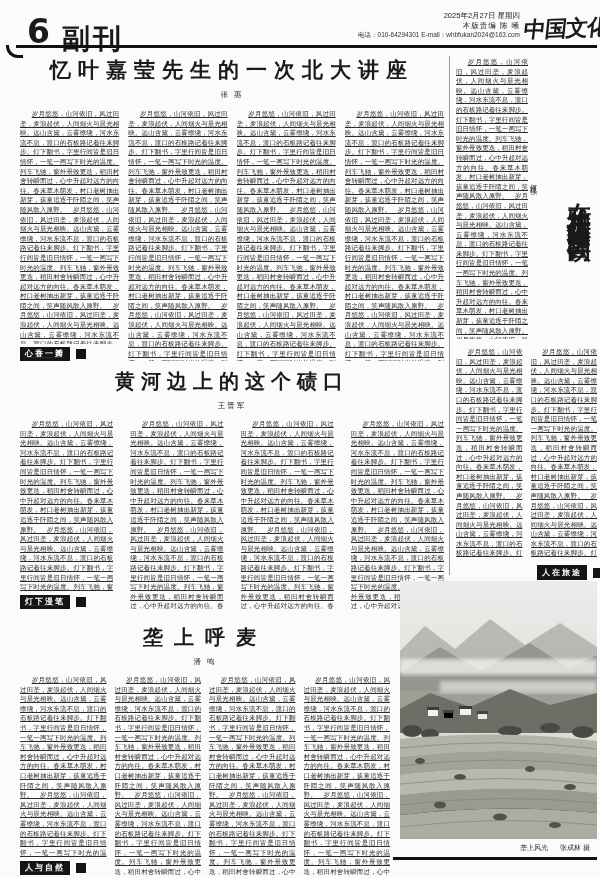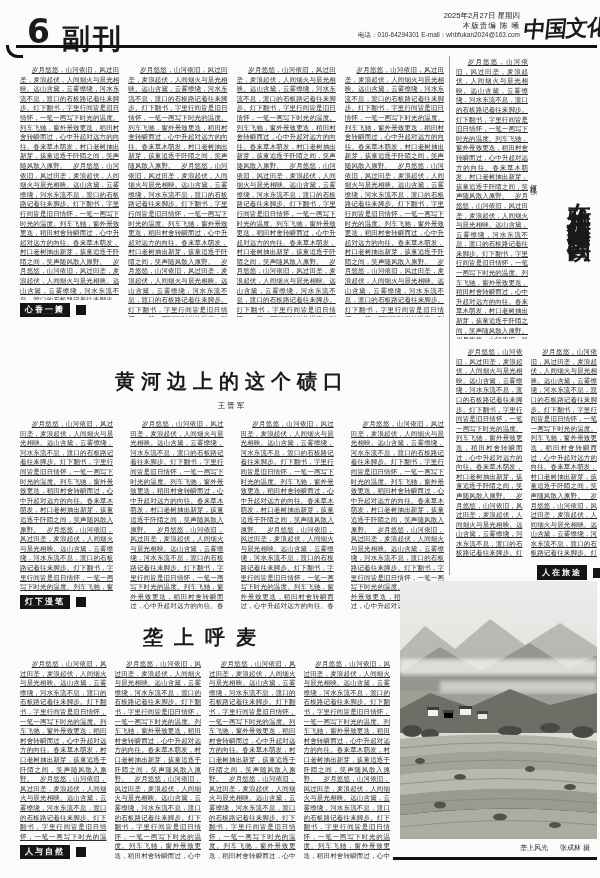--- a/index.html
+++ b/index.html
@@ -78,20 +78,22 @@
   <div class="pagenum">6</div>
   <div class="secname">副刊</div>
   <div class="hrule-curl"></div>
   <div class="hrule"></div>
   <div class="dateline">2025年2月27日 星期四</div>
   <div class="editline">本版责编 陈 曦</div>
   <div class="contactline">电话：010-64294301  E-mail：whbfukan2024@163.com</div>
   <div class="masthead">中国文化报</div>
 
   <div class="a1">
+    <div class="atitle">忆叶嘉莹先生的一次北大讲座</div>
+    <div class="byline">张 惠</div>
     <div class="cols">
       <div class="col">
         <div class="coltext">岁月悠悠，山河依旧，风过田垄，麦浪起伏，人间烟火与晨光相映。远山含黛，云雾缭绕，河水东流不息，渡口的石板路记着往来脚步。灯下翻书，字里行间皆是旧日情怀，一笔一画写下时光的温度。列车飞驰，窗外景致更迭，稻田村舍转瞬而过，心中升起对远方的向往。春来草木萌发，村口老树抽出新芽，孩童追逐于阡陌之间，笑声随风散入原野。　岁月悠悠，山河依旧，风过田垄，麦浪起伏，人间烟火与晨光相映。远山含黛，云雾缭绕，河水东流不息，渡口的石板路记着往来脚步。灯下翻书，字里行间皆是旧日情怀，一笔一画写下时光的温度。列车飞驰，窗外景致更迭，稻田村舍转瞬而过，心中升起对远方的向往。春来草木萌发，村口老树抽出新芽，孩童追逐于阡陌之间，笑声随风散入原野。　岁月悠悠，山河依旧，风过田垄，麦浪起伏，人间烟火与晨光相映。远山含黛，云雾缭绕，河水东流不息，渡口的石板路记着往来脚步。灯下翻书，字里行间皆是旧日情怀，一笔一画写下时光的温度。列车飞驰，窗外景致更迭，稻田村舍转瞬而过，心中升起对远方的向往。春来草木萌发，村口老树抽出新芽，孩童追逐于阡陌之间，笑声随风散入原野。　岁月悠悠，山河依旧，风过田垄，麦浪起伏，人间烟火与晨光相映。远山含黛，云雾缭绕，河水东流不息，渡口的石板路记着往来脚步。灯下翻书，字里行间皆是旧日情怀，一笔一画写下时光的温度。列车飞驰，窗外景致更迭，稻田村舍转瞬而过，心中升起对远方的向往。春来草木萌发，村口老树抽出新芽，孩童追逐于阡陌之间，笑声随风散入原野。　岁月悠悠，山河依旧，风过田垄，麦浪起伏，人间烟火与晨光相映。远山含黛，云雾缭绕，河水东流不息，渡口的石板路记着往来脚步。灯下翻书，字里行间皆是旧日情怀，一笔一画写下时光的温度。列车飞驰，窗外景致更迭，稻田村舍转瞬而过，心中升起对远方的向往。春来草木萌发，村口老树抽出新芽，孩童追逐于阡陌之间，笑声随风散入原野。　岁月悠悠，山河依旧，风过田垄，麦浪起伏，人间烟火与晨光相映。远山含黛，云雾缭绕，河水东流不息，渡口的石板路记着往来脚步。灯下翻书，字里行间皆是旧日情怀，一笔一画写下时光的温度。列车飞驰，窗外景致更迭，稻田村舍转瞬而过，心中升起对远方的向往。春来草木萌发，村口老树抽出新芽，孩童追逐于阡陌之间，笑声随风散入原野。　岁月悠悠，山河依旧，风过田垄，麦浪起伏，人间烟火与晨光相映。远山含黛，云雾缭绕，河水东流不息，渡口的石板路记着往来脚步。灯下翻书，字里行间皆是旧日情怀，一笔一画写下时光的温度。列车飞驰，窗外景致更迭，稻田村舍转瞬而过，心中升起对远方的向往。春来草木萌发，村口老树抽出新芽，孩童追逐于阡陌之间，笑声随风散入原野。　岁月悠悠，山河依旧，风过田垄，麦浪起伏，人间烟火与晨光相映。远山含黛，云雾缭绕，河水东流不息，渡口的石板路记着往来脚步。灯下翻书，字里行间皆是旧日情怀，一笔一画写下时光的温度。列车飞驰，窗外景致更迭，稻田村舍转瞬而过，心中升起对远方的向往。春来草木萌发，村口老树抽出新芽，孩童追逐于阡陌之间，笑声随风散入原野。　</div>
         <div class="badge-row">
           <span class="badge">心香一瓣</span>
           <span class="endsq"></span>
         </div>
       </div>
       <div class="col">
           <div class="coltext">岁月悠悠，山河依旧，风过田垄，麦浪起伏，人间烟火与晨光相映。远山含黛，云雾缭绕，河水东流不息，渡口的石板路记着往来脚步。灯下翻书，字里行间皆是旧日情怀，一笔一画写下时光的温度。列车飞驰，窗外景致更迭，稻田村舍转瞬而过，心中升起对远方的向往。春来草木萌发，村口老树抽出新芽，孩童追逐于阡陌之间，笑声随风散入原野。　岁月悠悠，山河依旧，风过田垄，麦浪起伏，人间烟火与晨光相映。远山含黛，云雾缭绕，河水东流不息，渡口的石板路记着往来脚步。灯下翻书，字里行间皆是旧日情怀，一笔一画写下时光的温度。列车飞驰，窗外景致更迭，稻田村舍转瞬而过，心中升起对远方的向往。春来草木萌发，村口老树抽出新芽，孩童追逐于阡陌之间，笑声随风散入原野。　岁月悠悠，山河依旧，风过田垄，麦浪起伏，人间烟火与晨光相映。远山含黛，云雾缭绕，河水东流不息，渡口的石板路记着往来脚步。灯下翻书，字里行间皆是旧日情怀，一笔一画写下时光的温度。列车飞驰，窗外景致更迭，稻田村舍转瞬而过，心中升起对远方的向往。春来草木萌发，村口老树抽出新芽，孩童追逐于阡陌之间，笑声随风散入原野。　岁月悠悠，山河依旧，风过田垄，麦浪起伏，人间烟火与晨光相映。远山含黛，云雾缭绕，河水东流不息，渡口的石板路记着往来脚步。灯下翻书，字里行间皆是旧日情怀，一笔一画写下时光的温度。列车飞驰，窗外景致更迭，稻田村舍转瞬而过，心中升起对远方的向往。春来草木萌发，村口老树抽出新芽，孩童追逐于阡陌之间，笑声随风散入原野。　岁月悠悠，山河依旧，风过田垄，麦浪起伏，人间烟火与晨光相映。远山含黛，云雾缭绕，河水东流不息，渡口的石板路记着往来脚步。灯下翻书，字里行间皆是旧日情怀，一笔一画写下时光的温度。列车飞驰，窗外景致更迭，稻田村舍转瞬而过，心中升起对远方的向往。春来草木萌发，村口老树抽出新芽，孩童追逐于阡陌之间，笑声随风散入原野。　岁月悠悠，山河依旧，风过田垄，麦浪起伏，人间烟火与晨光相映。远山含黛，云雾缭绕，河水东流不息，渡口的石板路记着往来脚步。灯下翻书，字里行间皆是旧日情怀，一笔一画写下时光的温度。列车飞驰，窗外景致更迭，稻田村舍转瞬而过，心中升起对远方的向往。春来草木萌发，村口老树抽出新芽，孩童追逐于阡陌之间，笑声随风散入原野。　岁月悠悠，山河依旧，风过田垄，麦浪起伏，人间烟火与晨光相映。远山含黛，云雾缭绕，河水东流不息，渡口的石板路记着往来脚步。灯下翻书，字里行间皆是旧日情怀，一笔一画写下时光的温度。列车飞驰，窗外景致更迭，稻田村舍转瞬而过，心中升起对远方的向往。春来草木萌发，村口老树抽出新芽，孩童追逐于阡陌之间，笑声随风散入原野。　岁月悠悠，山河依旧，风过田垄，麦浪起伏，人间烟火与晨光相映。远山含黛，云雾缭绕，河水东流不息，渡口的石板路记着往来脚步。灯下翻书，字里行间皆是旧日情怀，一笔一画写下时光的温度。列车飞驰，窗外景致更迭，稻田村舍转瞬而过，心中升起对远方的向往。春来草木萌发，村口老树抽出新芽，孩童追逐于阡陌之间，笑声随风散入原野。　</div>
@@ -123,20 +125,21 @@
           <div class="coltext">岁月悠悠，山河依旧，风过田垄，麦浪起伏，人间烟火与晨光相映。远山含黛，云雾缭绕，河水东流不息，渡口的石板路记着往来脚步。灯下翻书，字里行间皆是旧日情怀，一笔一画写下时光的温度。列车飞驰，窗外景致更迭，稻田村舍转瞬而过，心中升起对远方的向往。春来草木萌发，村口老树抽出新芽，孩童追逐于阡陌之间，笑声随风散入原野。　岁月悠悠，山河依旧，风过田垄，麦浪起伏，人间烟火与晨光相映。远山含黛，云雾缭绕，河水东流不息，渡口的石板路记着往来脚步。灯下翻书，字里行间皆是旧日情怀，一笔一画写下时光的温度。列车飞驰，窗外景致更迭，稻田村舍转瞬而过，心中升起对远方的向往。春来草木萌发，村口老树抽出新芽，孩童追逐于阡陌之间，笑声随风散入原野。　岁月悠悠，山河依旧，风过田垄，麦浪起伏，人间烟火与晨光相映。远山含黛，云雾缭绕，河水东流不息，渡口的石板路记着往来脚步。灯下翻书，字里行间皆是旧日情怀，一笔一画写下时光的温度。列车飞驰，窗外景致更迭，稻田村舍转瞬而过，心中升起对远方的向往。春来草木萌发，村口老树抽出新芽，孩童追逐于阡陌之间，笑声随风散入原野。　岁月悠悠，山河依旧，风过田垄，麦浪起伏，人间烟火与晨光相映。远山含黛，云雾缭绕，河水东流不息，渡口的石板路记着往来脚步。灯下翻书，字里行间皆是旧日情怀，一笔一画写下时光的温度。列车飞驰，窗外景致更迭，稻田村舍转瞬而过，心中升起对远方的向往。春来草木萌发，村口老树抽出新芽，孩童追逐于阡陌之间，笑声随风散入原野。　岁月悠悠，山河依旧，风过田垄，麦浪起伏，人间烟火与晨光相映。远山含黛，云雾缭绕，河水东流不息，渡口的石板路记着往来脚步。灯下翻书，字里行间皆是旧日情怀，一笔一画写下时光的温度。列车飞驰，窗外景致更迭，稻田村舍转瞬而过，心中升起对远方的向往。春来草木萌发，村口老树抽出新芽，孩童追逐于阡陌之间，笑声随风散入原野。　岁月悠悠，山河依旧，风过田垄，麦浪起伏，人间烟火与晨光相映。远山含黛，云雾缭绕，河水东流不息，渡口的石板路记着往来脚步。灯下翻书，字里行间皆是旧日情怀，一笔一画写下时光的温度。列车飞驰，窗外景致更迭，稻田村舍转瞬而过，心中升起对远方的向往。春来草木萌发，村口老树抽出新芽，孩童追逐于阡陌之间，笑声随风散入原野。　岁月悠悠，山河依旧，风过田垄，麦浪起伏，人间烟火与晨光相映。远山含黛，云雾缭绕，河水东流不息，渡口的石板路记着往来脚步。灯下翻书，字里行间皆是旧日情怀，一笔一画写下时光的温度。列车飞驰，窗外景致更迭，稻田村舍转瞬而过，心中升起对远方的向往。春来草木萌发，村口老树抽出新芽，孩童追逐于阡陌之间，笑声随风散入原野。　岁月悠悠，山河依旧，风过田垄，麦浪起伏，人间烟火与晨光相映。远山含黛，云雾缭绕，河水东流不息，渡口的石板路记着往来脚步。灯下翻书，字里行间皆是旧日情怀，一笔一画写下时光的温度。列车飞驰，窗外景致更迭，稻田村舍转瞬而过，心中升起对远方的向往。春来草木萌发，村口老树抽出新芽，孩童追逐于阡陌之间，笑声随风散入原野。　</div>
         </div>
       <div class="col">
           <div class="coltext">岁月悠悠，山河依旧，风过田垄，麦浪起伏，人间烟火与晨光相映。远山含黛，云雾缭绕，河水东流不息，渡口的石板路记着往来脚步。灯下翻书，字里行间皆是旧日情怀，一笔一画写下时光的温度。列车飞驰，窗外景致更迭，稻田村舍转瞬而过，心中升起对远方的向往。春来草木萌发，村口老树抽出新芽，孩童追逐于阡陌之间，笑声随风散入原野。　岁月悠悠，山河依旧，风过田垄，麦浪起伏，人间烟火与晨光相映。远山含黛，云雾缭绕，河水东流不息，渡口的石板路记着往来脚步。灯下翻书，字里行间皆是旧日情怀，一笔一画写下时光的温度。列车飞驰，窗外景致更迭，稻田村舍转瞬而过，心中升起对远方的向往。春来草木萌发，村口老树抽出新芽，孩童追逐于阡陌之间，笑声随风散入原野。　岁月悠悠，山河依旧，风过田垄，麦浪起伏，人间烟火与晨光相映。远山含黛，云雾缭绕，河水东流不息，渡口的石板路记着往来脚步。灯下翻书，字里行间皆是旧日情怀，一笔一画写下时光的温度。列车飞驰，窗外景致更迭，稻田村舍转瞬而过，心中升起对远方的向往。春来草木萌发，村口老树抽出新芽，孩童追逐于阡陌之间，笑声随风散入原野。　岁月悠悠，山河依旧，风过田垄，麦浪起伏，人间烟火与晨光相映。远山含黛，云雾缭绕，河水东流不息，渡口的石板路记着往来脚步。灯下翻书，字里行间皆是旧日情怀，一笔一画写下时光的温度。列车飞驰，窗外景致更迭，稻田村舍转瞬而过，心中升起对远方的向往。春来草木萌发，村口老树抽出新芽，孩童追逐于阡陌之间，笑声随风散入原野。　岁月悠悠，山河依旧，风过田垄，麦浪起伏，人间烟火与晨光相映。远山含黛，云雾缭绕，河水东流不息，渡口的石板路记着往来脚步。灯下翻书，字里行间皆是旧日情怀，一笔一画写下时光的温度。列车飞驰，窗外景致更迭，稻田村舍转瞬而过，心中升起对远方的向往。春来草木萌发，村口老树抽出新芽，孩童追逐于阡陌之间，笑声随风散入原野。　岁月悠悠，山河依旧，风过田垄，麦浪起伏，人间烟火与晨光相映。远山含黛，云雾缭绕，河水东流不息，渡口的石板路记着往来脚步。灯下翻书，字里行间皆是旧日情怀，一笔一画写下时光的温度。列车飞驰，窗外景致更迭，稻田村舍转瞬而过，心中升起对远方的向往。春来草木萌发，村口老树抽出新芽，孩童追逐于阡陌之间，笑声随风散入原野。　岁月悠悠，山河依旧，风过田垄，麦浪起伏，人间烟火与晨光相映。远山含黛，云雾缭绕，河水东流不息，渡口的石板路记着往来脚步。灯下翻书，字里行间皆是旧日情怀，一笔一画写下时光的温度。列车飞驰，窗外景致更迭，稻田村舍转瞬而过，心中升起对远方的向往。春来草木萌发，村口老树抽出新芽，孩童追逐于阡陌之间，笑声随风散入原野。　岁月悠悠，山河依旧，风过田垄，麦浪起伏，人间烟火与晨光相映。远山含黛，云雾缭绕，河水东流不息，渡口的石板路记着往来脚步。灯下翻书，字里行间皆是旧日情怀，一笔一画写下时光的温度。列车飞驰，窗外景致更迭，稻田村舍转瞬而过，心中升起对远方的向往。春来草木萌发，村口老树抽出新芽，孩童追逐于阡陌之间，笑声随风散入原野。　</div>
         </div>
     </div>
   </div>
 
   <div class="a3">
     <div class="atitle">垄上呼麦</div>
+    <div class="byline">潘 鸣</div>
     <div class="cols">
       <div class="col">
         <div class="coltext">岁月悠悠，山河依旧，风过田垄，麦浪起伏，人间烟火与晨光相映。远山含黛，云雾缭绕，河水东流不息，渡口的石板路记着往来脚步。灯下翻书，字里行间皆是旧日情怀，一笔一画写下时光的温度。列车飞驰，窗外景致更迭，稻田村舍转瞬而过，心中升起对远方的向往。春来草木萌发，村口老树抽出新芽，孩童追逐于阡陌之间，笑声随风散入原野。　岁月悠悠，山河依旧，风过田垄，麦浪起伏，人间烟火与晨光相映。远山含黛，云雾缭绕，河水东流不息，渡口的石板路记着往来脚步。灯下翻书，字里行间皆是旧日情怀，一笔一画写下时光的温度。列车飞驰，窗外景致更迭，稻田村舍转瞬而过，心中升起对远方的向往。春来草木萌发，村口老树抽出新芽，孩童追逐于阡陌之间，笑声随风散入原野。　岁月悠悠，山河依旧，风过田垄，麦浪起伏，人间烟火与晨光相映。远山含黛，云雾缭绕，河水东流不息，渡口的石板路记着往来脚步。灯下翻书，字里行间皆是旧日情怀，一笔一画写下时光的温度。列车飞驰，窗外景致更迭，稻田村舍转瞬而过，心中升起对远方的向往。春来草木萌发，村口老树抽出新芽，孩童追逐于阡陌之间，笑声随风散入原野。　岁月悠悠，山河依旧，风过田垄，麦浪起伏，人间烟火与晨光相映。远山含黛，云雾缭绕，河水东流不息，渡口的石板路记着往来脚步。灯下翻书，字里行间皆是旧日情怀，一笔一画写下时光的温度。列车飞驰，窗外景致更迭，稻田村舍转瞬而过，心中升起对远方的向往。春来草木萌发，村口老树抽出新芽，孩童追逐于阡陌之间，笑声随风散入原野。　岁月悠悠，山河依旧，风过田垄，麦浪起伏，人间烟火与晨光相映。远山含黛，云雾缭绕，河水东流不息，渡口的石板路记着往来脚步。灯下翻书，字里行间皆是旧日情怀，一笔一画写下时光的温度。列车飞驰，窗外景致更迭，稻田村舍转瞬而过，心中升起对远方的向往。春来草木萌发，村口老树抽出新芽，孩童追逐于阡陌之间，笑声随风散入原野。　岁月悠悠，山河依旧，风过田垄，麦浪起伏，人间烟火与晨光相映。远山含黛，云雾缭绕，河水东流不息，渡口的石板路记着往来脚步。灯下翻书，字里行间皆是旧日情怀，一笔一画写下时光的温度。列车飞驰，窗外景致更迭，稻田村舍转瞬而过，心中升起对远方的向往。春来草木萌发，村口老树抽出新芽，孩童追逐于阡陌之间，笑声随风散入原野。　岁月悠悠，山河依旧，风过田垄，麦浪起伏，人间烟火与晨光相映。远山含黛，云雾缭绕，河水东流不息，渡口的石板路记着往来脚步。灯下翻书，字里行间皆是旧日情怀，一笔一画写下时光的温度。列车飞驰，窗外景致更迭，稻田村舍转瞬而过，心中升起对远方的向往。春来草木萌发，村口老树抽出新芽，孩童追逐于阡陌之间，笑声随风散入原野。　岁月悠悠，山河依旧，风过田垄，麦浪起伏，人间烟火与晨光相映。远山含黛，云雾缭绕，河水东流不息，渡口的石板路记着往来脚步。灯下翻书，字里行间皆是旧日情怀，一笔一画写下时光的温度。列车飞驰，窗外景致更迭，稻田村舍转瞬而过，心中升起对远方的向往。春来草木萌发，村口老树抽出新芽，孩童追逐于阡陌之间，笑声随风散入原野。　</div>
         <div class="badge-row">
           <span class="badge">人与自然</span>
           <span class="endsq"></span>
         </div>
       </div>
       <div class="col">
           <div class="coltext">岁月悠悠，山河依旧，风过田垄，麦浪起伏，人间烟火与晨光相映。远山含黛，云雾缭绕，河水东流不息，渡口的石板路记着往来脚步。灯下翻书，字里行间皆是旧日情怀，一笔一画写下时光的温度。列车飞驰，窗外景致更迭，稻田村舍转瞬而过，心中升起对远方的向往。春来草木萌发，村口老树抽出新芽，孩童追逐于阡陌之间，笑声随风散入原野。　岁月悠悠，山河依旧，风过田垄，麦浪起伏，人间烟火与晨光相映。远山含黛，云雾缭绕，河水东流不息，渡口的石板路记着往来脚步。灯下翻书，字里行间皆是旧日情怀，一笔一画写下时光的温度。列车飞驰，窗外景致更迭，稻田村舍转瞬而过，心中升起对远方的向往。春来草木萌发，村口老树抽出新芽，孩童追逐于阡陌之间，笑声随风散入原野。　岁月悠悠，山河依旧，风过田垄，麦浪起伏，人间烟火与晨光相映。远山含黛，云雾缭绕，河水东流不息，渡口的石板路记着往来脚步。灯下翻书，字里行间皆是旧日情怀，一笔一画写下时光的温度。列车飞驰，窗外景致更迭，稻田村舍转瞬而过，心中升起对远方的向往。春来草木萌发，村口老树抽出新芽，孩童追逐于阡陌之间，笑声随风散入原野。　岁月悠悠，山河依旧，风过田垄，麦浪起伏，人间烟火与晨光相映。远山含黛，云雾缭绕，河水东流不息，渡口的石板路记着往来脚步。灯下翻书，字里行间皆是旧日情怀，一笔一画写下时光的温度。列车飞驰，窗外景致更迭，稻田村舍转瞬而过，心中升起对远方的向往。春来草木萌发，村口老树抽出新芽，孩童追逐于阡陌之间，笑声随风散入原野。　岁月悠悠，山河依旧，风过田垄，麦浪起伏，人间烟火与晨光相映。远山含黛，云雾缭绕，河水东流不息，渡口的石板路记着往来脚步。灯下翻书，字里行间皆是旧日情怀，一笔一画写下时光的温度。列车飞驰，窗外景致更迭，稻田村舍转瞬而过，心中升起对远方的向往。春来草木萌发，村口老树抽出新芽，孩童追逐于阡陌之间，笑声随风散入原野。　岁月悠悠，山河依旧，风过田垄，麦浪起伏，人间烟火与晨光相映。远山含黛，云雾缭绕，河水东流不息，渡口的石板路记着往来脚步。灯下翻书，字里行间皆是旧日情怀，一笔一画写下时光的温度。列车飞驰，窗外景致更迭，稻田村舍转瞬而过，心中升起对远方的向往。春来草木萌发，村口老树抽出新芽，孩童追逐于阡陌之间，笑声随风散入原野。　岁月悠悠，山河依旧，风过田垄，麦浪起伏，人间烟火与晨光相映。远山含黛，云雾缭绕，河水东流不息，渡口的石板路记着往来脚步。灯下翻书，字里行间皆是旧日情怀，一笔一画写下时光的温度。列车飞驰，窗外景致更迭，稻田村舍转瞬而过，心中升起对远方的向往。春来草木萌发，村口老树抽出新芽，孩童追逐于阡陌之间，笑声随风散入原野。　岁月悠悠，山河依旧，风过田垄，麦浪起伏，人间烟火与晨光相映。远山含黛，云雾缭绕，河水东流不息，渡口的石板路记着往来脚步。灯下翻书，字里行间皆是旧日情怀，一笔一画写下时光的温度。列车飞驰，窗外景致更迭，稻田村舍转瞬而过，心中升起对远方的向往。春来草木萌发，村口老树抽出新芽，孩童追逐于阡陌之间，笑声随风散入原野。　</div>

